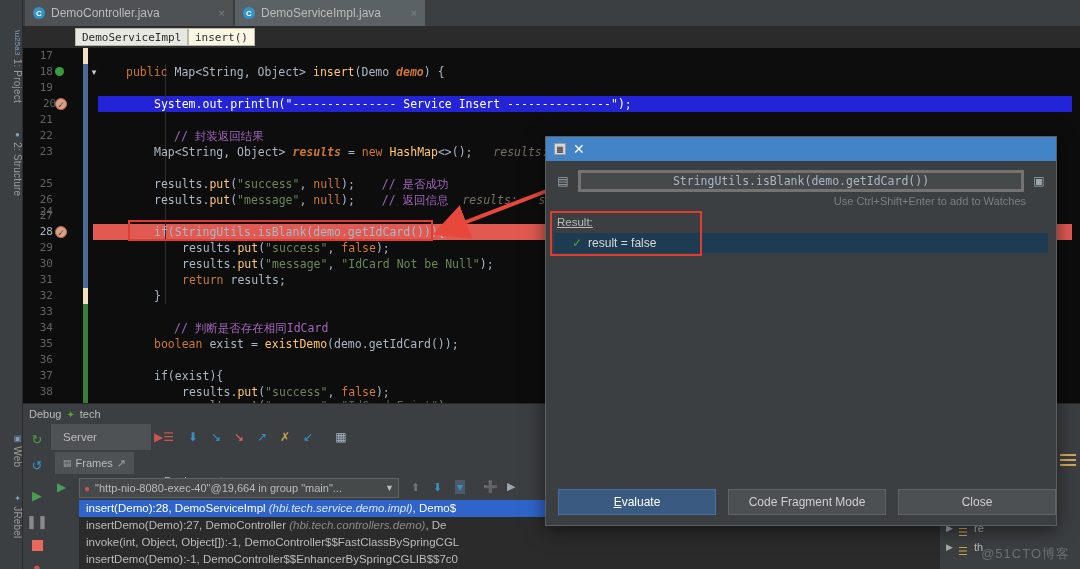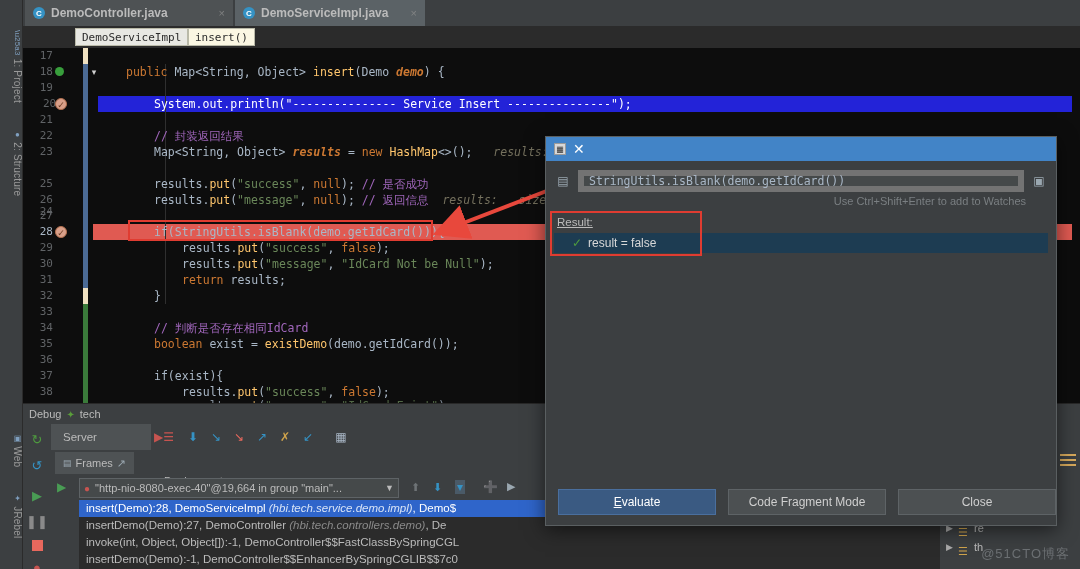--- a/index.html
+++ b/index.html
@@ -45,21 +45,21 @@
     border-bottom:none;
   }
   .tab-1{left:2px;background:#4e5254;width:208px;}
   .tab-2{left:212px;background:#5b6266;width:190px;}
   .tab .ji{
     width:12px;height:12px;border-radius:50%;
     background:#3592c4;color:#ffffff;font-size:8px;
     display:flex;align-items:center;justify-content:center;
     font-weight:bold;flex:0 0 auto;
   }
-  .tab .tlabel{flex:1 1 auto;overflow:hidden;white-space:nowrap;font-weight:bold;}
+  .tab .tlabel{flex:1 1 auto;overflow:hidden;white-space:nowrap;}
   .tab .tclose{color:#8b8b8b;font-size:11px;opacity:.8;}
   .tabrest{position:absolute;left:402px;top:0;right:0;height:26px;background:#3c3f41;}
 
   
   .crumbbar{
     position:absolute;left:23px;top:26px;width:1057px;height:22px;
     background:#2b2b2b;
   }
   .crumb{
     position:absolute;top:2px;height:18px;
@@ -111,21 +111,21 @@
   }
   .hl-bp{
     position:absolute;left:60px;right:8px;height:16px;background:#e05a52;
   }
   .indentguide{
     position:absolute;width:1px;background:#2f2f2f;
   }
   .kw{color:#cc7832;}
   .kw2{color:#cc7832;font-weight:bold;font-style:italic;}
   .str{color:#6a8759;}
-  .com{color:#a066bb;}
+  .com{color:#a066bb;margin-left:20px;}
   .fn{color:#ffc66d;}
   .txt{color:#a9b7c6;}
   .hint{color:#75715e;font-style:italic;}
   .white{color:#ffffff;}
 
   
   .editscroll{
     position:absolute;right:0;top:0;width:8px;height:100%;background:#0d0d0d;
   }
 
@@ -235,24 +235,25 @@
     font-size:8px;color:#2b2b2b;
   }
   .dlg-title .dttl{flex:1 1 auto;}
   .dlg-close{font-size:14px;color:#ffffff;cursor:default;}
   .expr-row{
     position:absolute;left:8px;top:32px;right:8px;height:24px;
     display:flex;align-items:center;gap:6px;
   }
   .expr-ico{width:18px;height:16px;display:flex;align-items:center;justify-content:center;font-size:12px;}
   .expr-field{
-    flex:1 1 auto;height:22px;background:#45494a;border:6px solid #737373;
+    flex:1 1 auto;height:22px;background:#45494a;border:3px solid #737373;
     display:flex;align-items:center;padding:0 5px;
     font-family:"DejaVu Sans Mono", monospace;font-size:11.5px;color:#a9b7c6;
     white-space:pre;
+    justify-content:center;
   }
   .expr-ico2{width:18px;height:16px;display:flex;align-items:center;justify-content:center;font-size:12px;}
   .hinttext{
     position:absolute;right:30px;top:58px;font-size:11px;color:#7a7f82;
   }
   .result-label{
     position:absolute;left:11px;top:79px;font-size:11.5px;color:#bbbbbb;
   }
   .result-label u{text-decoration:underline;}
   .result-row{

